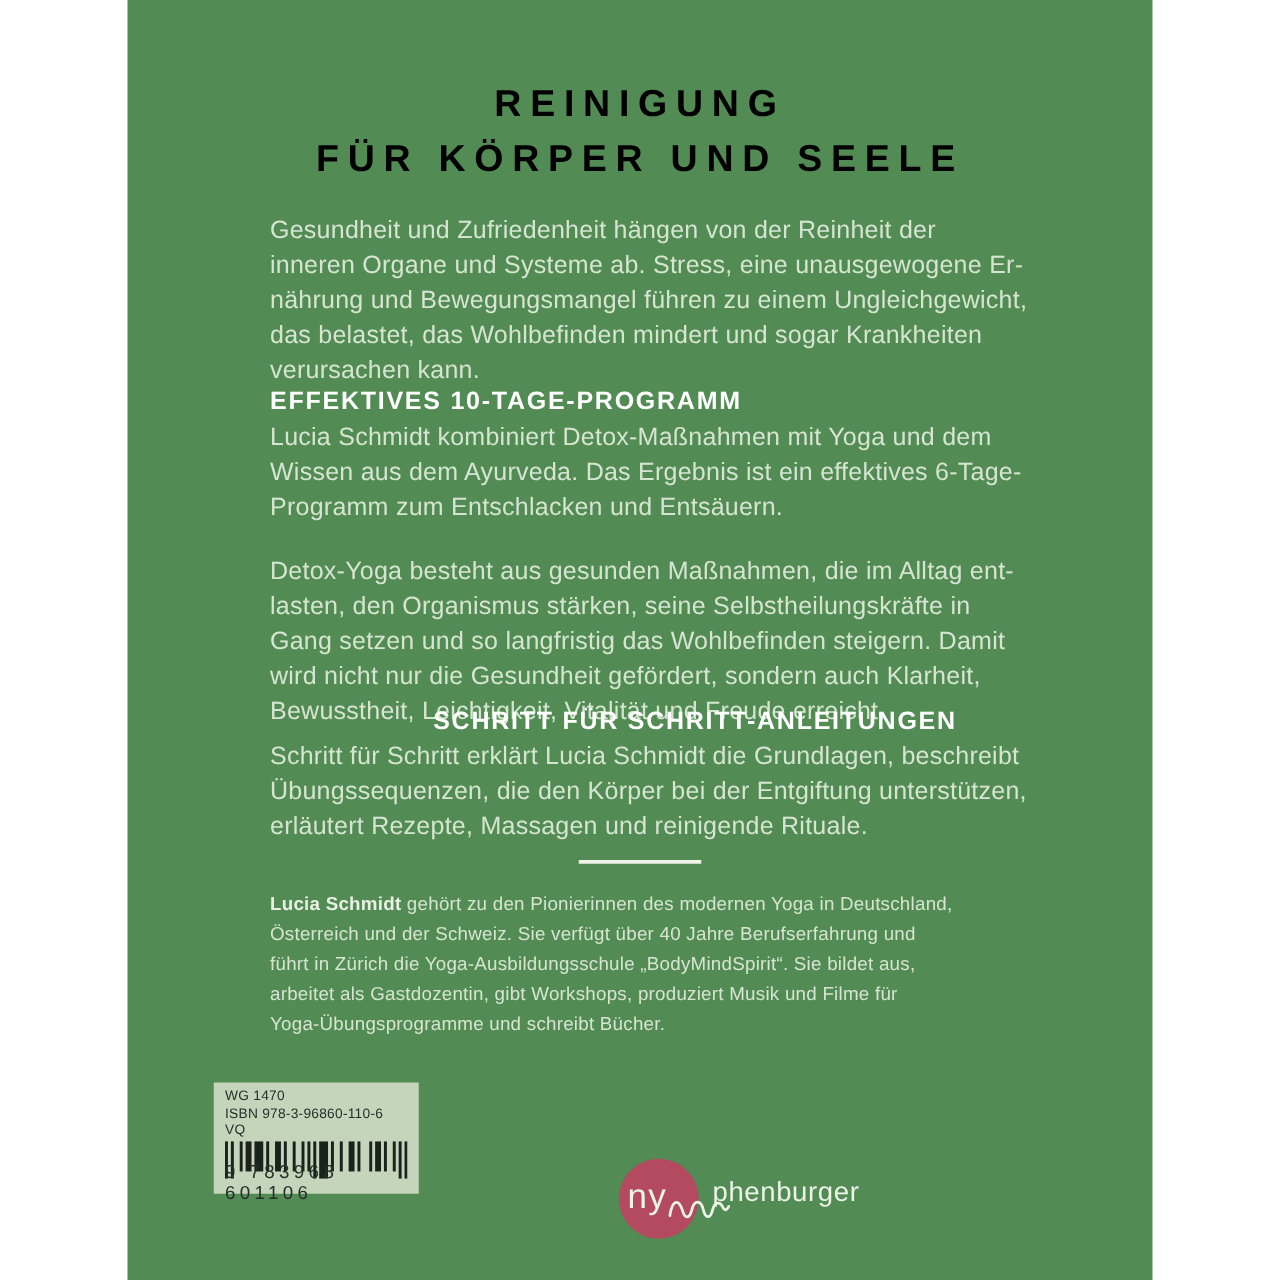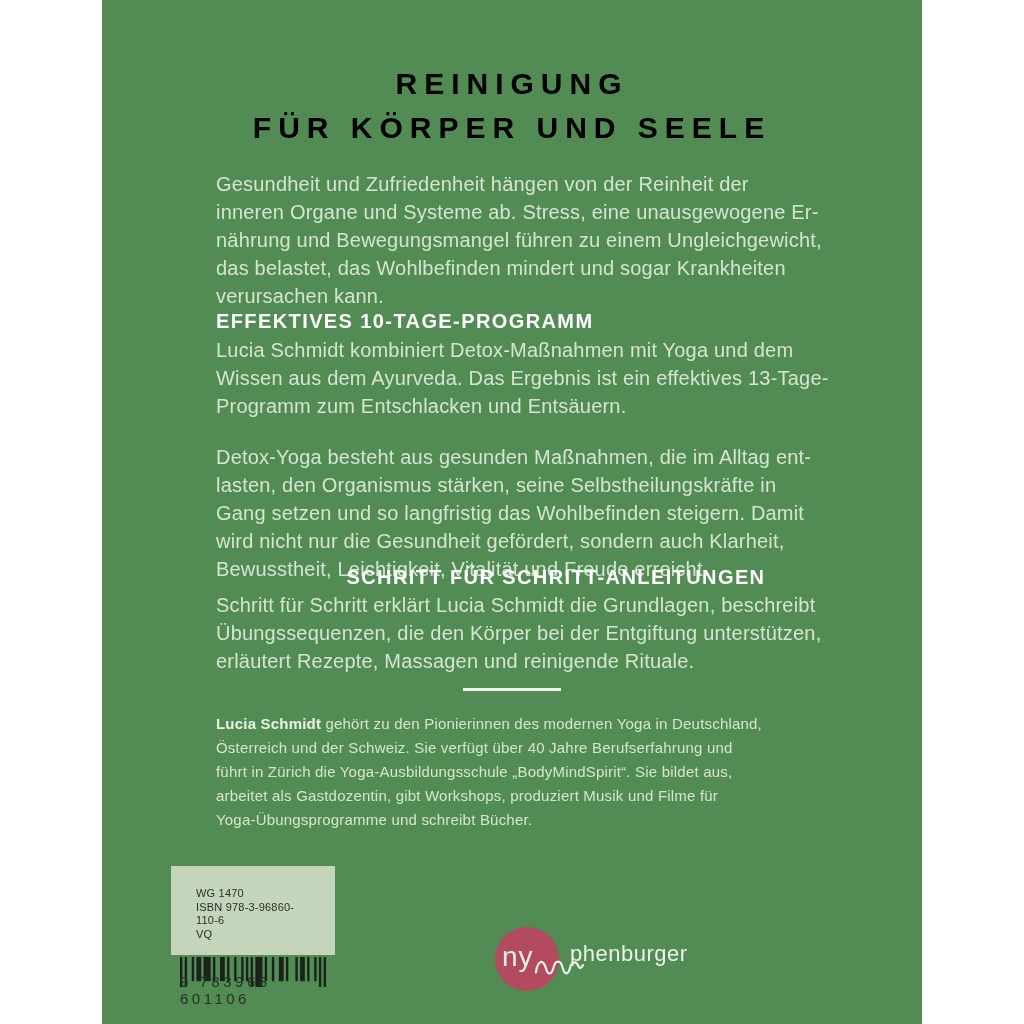--- a/index.html
+++ b/index.html
@@ -33,21 +33,21 @@
     position:absolute;left:361px;top:688px;width:98px;height:3px;
     background:#eef4ea;border:none;margin:0;
   }
   .bio{top:712px;font-size:15px;line-height:24px;}
   .bio .bold{font-weight:700;color:#e9f1e5;}
   .barcode-box{
     position:absolute;left:69px;top:866px;width:164px;height:89px;
     background:#c4d5bc;padding:5px 7px 4px 9px;box-sizing:border-box;
   }
   .barcode-label{
-    margin:16px;color:#26302a;font-size:11px;line-height:13.5px;
+    margin:0;color:#26302a;font-size:11px;line-height:13.5px;
     letter-spacing:0.2px;white-space:pre-line;
   }
   .bars{display:block;width:146px;height:30px;margin-top:1px;}
   .barcode-digits{
     margin:-14px 0 0 0;color:#26302a;font-size:15px;letter-spacing:3.5px;
     background:transparent;position:relative;z-index:1;
   }
   .logo{position:absolute;left:391px;top:924px;width:300px;height:70px;}
   .logo-circle{
     position:absolute;left:2px;top:3px;width:64px;height:64px;
@@ -72,21 +72,21 @@
     <h1 class="title"><span>REINIGUNG</span><br><span>FÜR KÖRPER UND SEELE</span></h1>
 
     <p class="col body-text intro">Gesundheit und Zufriedenheit hängen von der Reinheit der
 inneren Organe und Systeme ab. Stress, eine unausgewogene Er-
 nährung und Bewegungsmangel führen zu einem Ungleichgewicht,
 das belastet, das Wohlbefinden mindert und sogar Krankheiten
 verursachen kann.</p>
 
     <h2 class="col sec-heading h1">EFFEKTIVES 10-TAGE-PROGRAMM</h2>
     <p class="col body-text b1">Lucia Schmidt kombiniert Detox-Maßnahmen mit Yoga und dem
-Wissen aus dem Ayurveda. Das Ergebnis ist ein effektives 13-Tage-
+Wissen aus dem Ayurveda. Das Ergebnis ist ein effektives 6-Tage-
 Programm zum Entschlacken und Entsäuern.</p>
 
     <p class="col body-text b2">Detox-Yoga besteht aus gesunden Maßnahmen, die im Alltag ent-
 lasten, den Organismus stärken, seine Selbstheilungskräfte in
 Gang setzen und so langfristig das Wohlbefinden steigern. Damit
 wird nicht nur die Gesundheit gefördert, sondern auch Klarheit,
 Bewusstheit, Leichtigkeit, Vitalität und Freude erreicht.</p>
 
     <h2 class="col sec-heading h3">SCHRITT FÜR SCHRITT-ANLEITUNGEN</h2>
     <p class="col body-text b3">Schritt für Schritt erklärt Lucia Schmidt die Grundlagen, beschreibt

